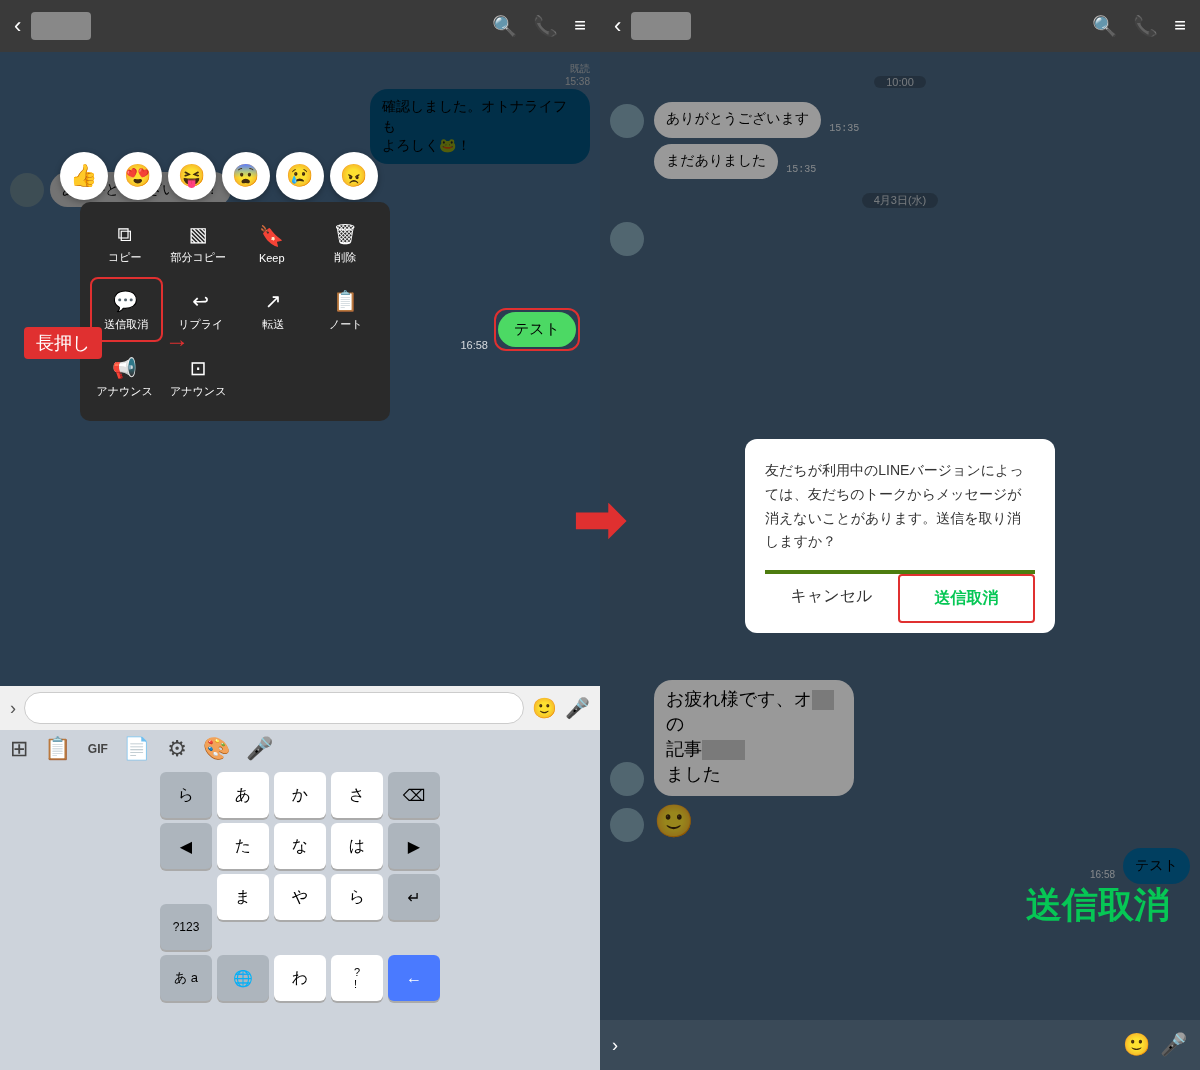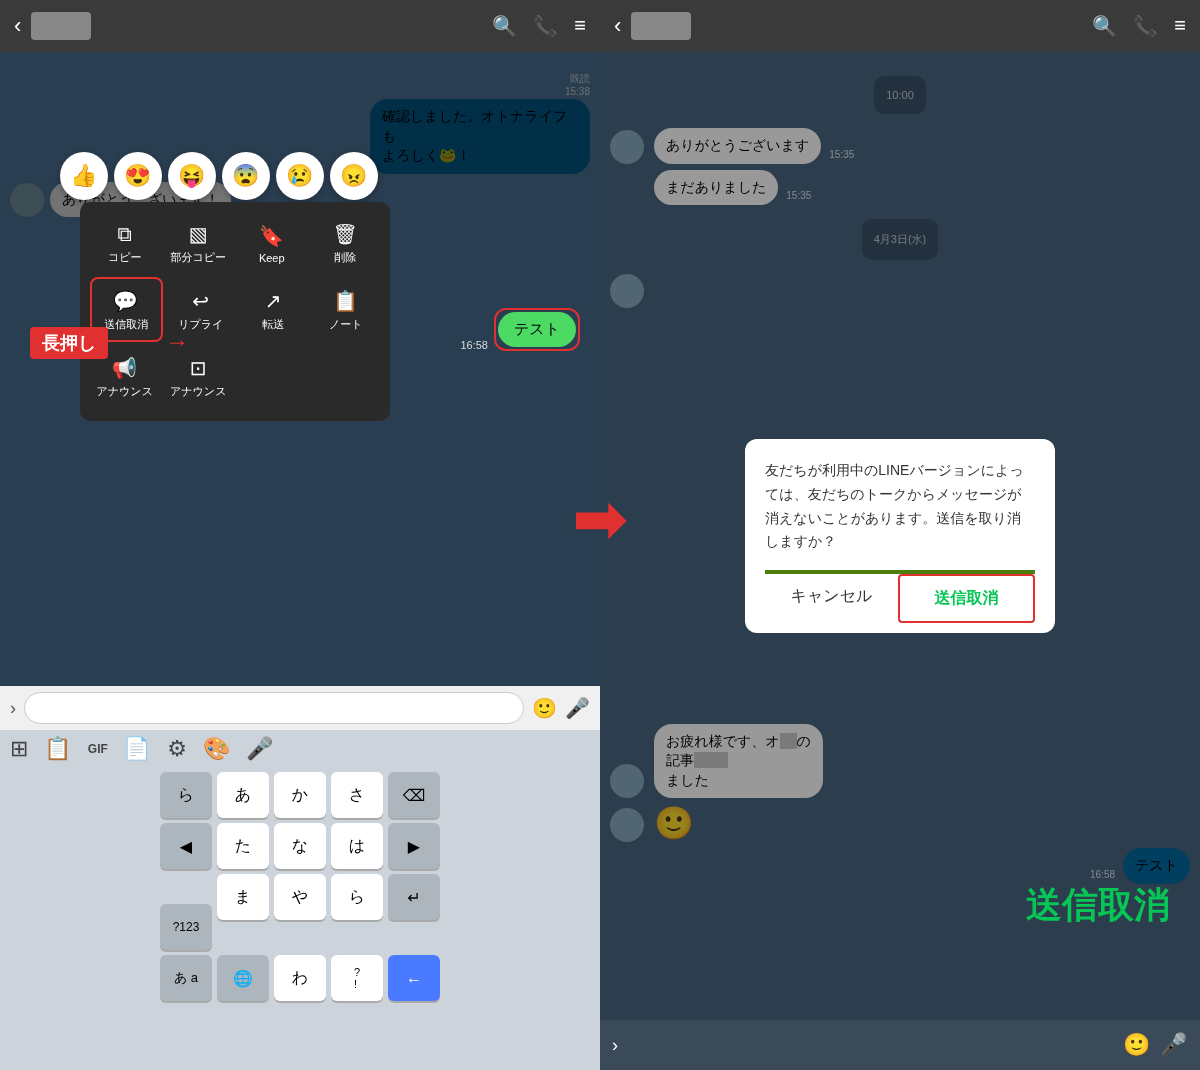--- a/index.html
+++ b/index.html
@@ -190,26 +190,26 @@
       border-radius: 18px;
       padding: 8px 16px;
       font-size: 15px;
       color: #000;
     }
 
     
     .nagaoshi-label {
       position: absolute;
       bottom: 327px;
-      left: 30px;
+      left: 24px;
       z-index: 25;
       background: #e03030;
       color: #fff;
       font-size: 18px;
-      font-weight: bold;
+      font-weight: normal;
       padding: 4px 12px;
       border-radius: 4px;
     }
     .nagaoshi-arrow {
       position: absolute;
       bottom: 333px;
       left: 165px;
       z-index: 25;
       color: #e03030;
       font-size: 24px;
@@ -307,21 +307,21 @@
       overflow: hidden;
       position: relative;
     }
 
     .date-label {
       text-align: center;
       color: rgba(255,255,255,0.7);
       font-size: 11px;
       background: rgba(0,0,0,0.2);
       display: inline-block;
-      padding: 13px 12px;
+      padding: 0 12px;
       border-radius: 10px;
       margin: 6px auto;
     }
     .date-row {
       text-align: center;
       margin: 8px 0;
     }
 
     
     .dialog-overlay {
@@ -414,20 +414,21 @@
     }
     .right-msg-bubble .bubble.green {
       max-width: 200px;
     }
     .left-msg-bubble {
       display: flex;
       justify-content: flex-start;
       margin-bottom: 6px;
       align-items: flex-end;
       gap: 4px;
+      font-family: Liberation Mono, monospace;
     }
   </style>
 </head>
 <body>
 
 <div class="panels-wrapper">
 
   <div class="left-panel">
 
     <div class="phone-header">
@@ -435,21 +436,21 @@
       <div class="header-name-box"></div>
       <div class="header-icons">
         <span>🔍</span>
         <span>📞</span>
         <span>≡</span>
       </div>
     </div>
 
     <div class="chat-area">
 
-      <div class="msg-row right" style="margin-top:10px;">
+      <div class="msg-row right" style="">
         <div style="display:flex;flex-direction:column;align-items:flex-end;">
           <div class="msg-read">既読<br>15:38</div>
           <div class="bubble green">確認しました。オトナライフも<br>よろしく🐸！</div>
         </div>
       </div>
 
       <div class="msg-row left">
         <div class="avatar"></div>
         <div class="bubble white">ありがとうございます！</div>
       </div>
@@ -636,21 +637,21 @@
           <div class="dialog-buttons">
             <div class="dialog-btn cancel">キャンセル</div>
             <div class="dialog-btn confirm">送信取消</div>
           </div>
         </div>
       </div>
 
       <div style="position:absolute;bottom:130px;left:10px;right:10px;">
         <div class="left-msg-bubble">
           <div class="avatar"></div>
-          <div class="bubble white" style="max-width:200px;font-size:14px;margin-top:44px;">
+          <div class="bubble white" style="max-width:200px;font-size:18px;margin-top:44px;">
             お疲れ様です、オ<span style="background:#ccc;color:#ccc;">■■</span>の<br>
             記事<span style="background:#ccc;color:#ccc;">■■■■</span><br>
             ました
           </div>
         </div>
 
         <div class="left-msg-bubble">
           <div class="avatar"></div>
           <span style="font-size:32px;">🙂</span>
         </div>

